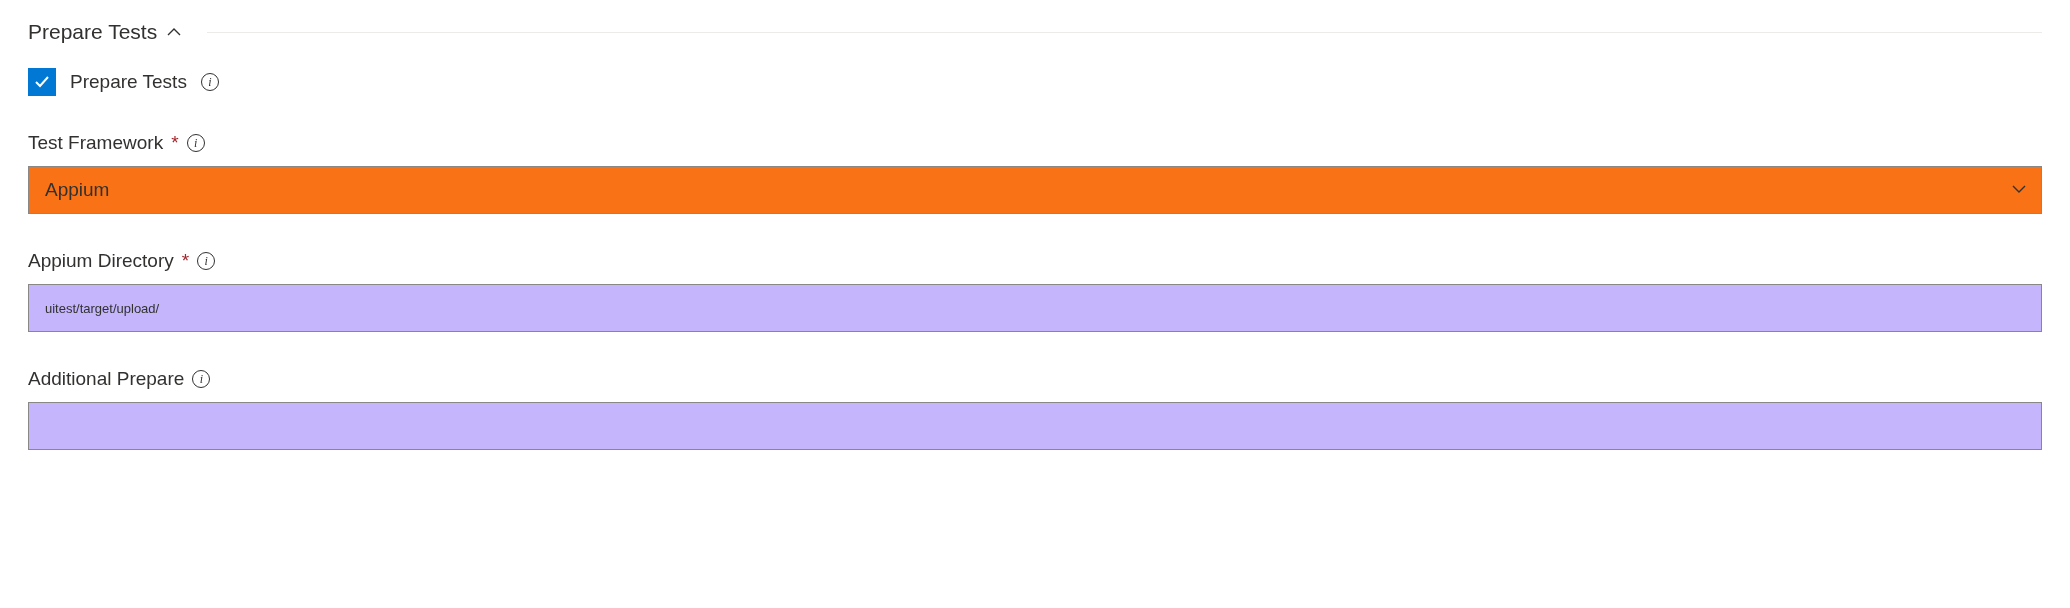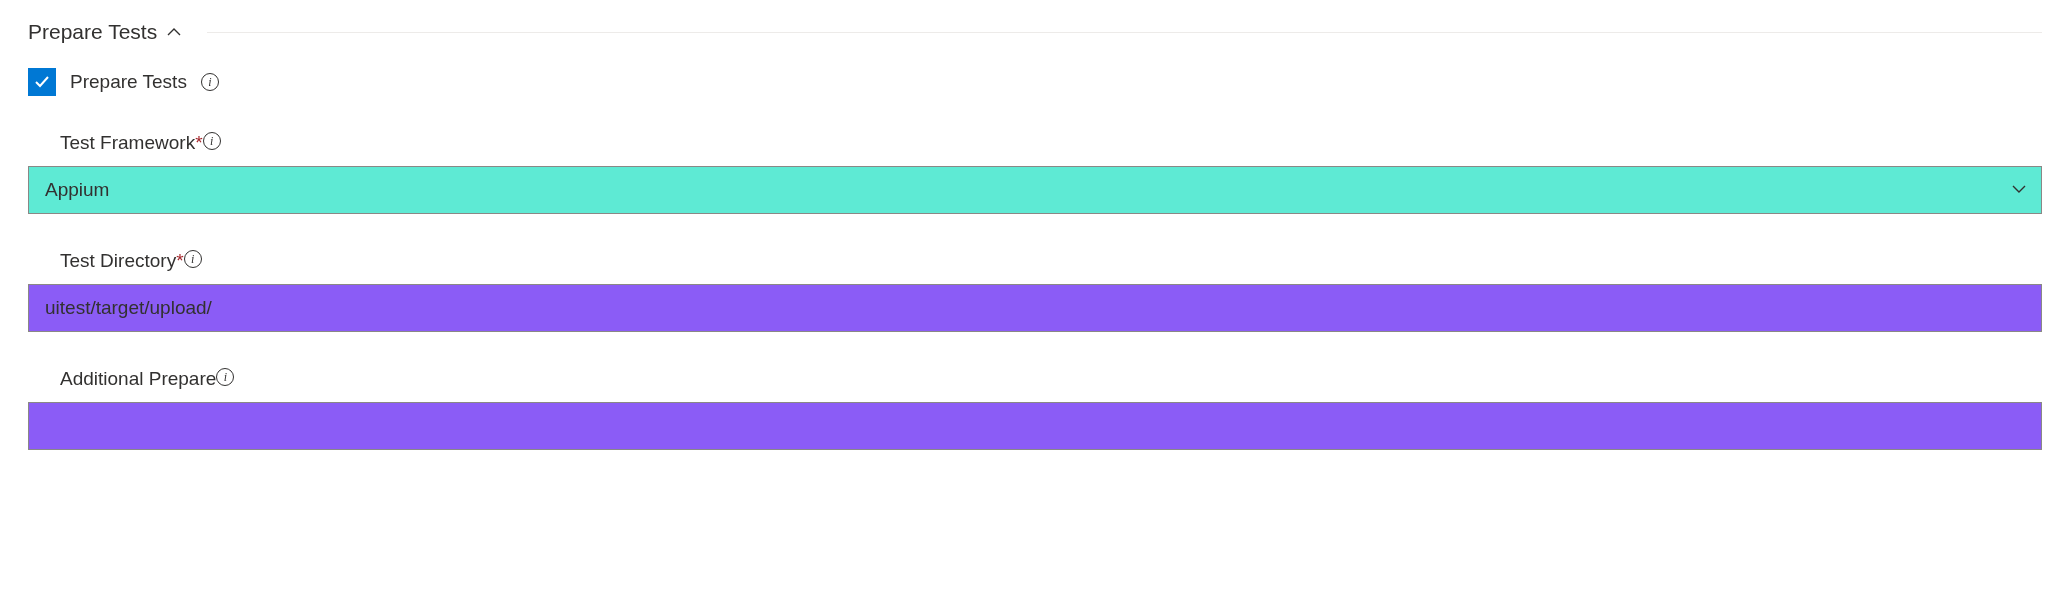--- a/index.html
+++ b/index.html
@@ -69,62 +69,62 @@
       font-style: italic;
       font-family: Georgia, serif;
       cursor: pointer;
       user-select: none;
     }
     .field-group {
       margin-bottom: 36px;
     }
     .field-label-row {
       display: flex;
-      align-items: flex-start;
+      align-items: center;
+      gap: 8px;
       margin-bottom: 12px;
-      margin-left: 32px;
     }
     .field-label {
       font-size: 19px;
       color: #323130;
     }
     .required {
       color: #a4262c;
     }
     .select-wrapper {
       position: relative;
       width: 100%;
     }
     .select-box {
       width: 100%;
       height: 48px;
       border: 1px solid #8a8886;
-      background: #5eead4;
+      background: #f97316;
       padding: 0 44px 0 16px;
       font-size: 19px;
       font-family: inherit;
       color: #323130;
       display: flex;
       align-items: center;
       cursor: pointer;
     }
     .select-chevron {
       position: absolute;
       right: 16px;
       top: 50%;
       transform: translateY(-50%);
       pointer-events: none;
     }
     .text-input {
       width: 100%;
       height: 48px;
       border: 1px solid #8a8886;
-      background: #8b5cf6;
+      background: #c4b5fd;
       padding: 0 16px;
-      font-size: 19px;
+      font-size: 13px;
       font-family: inherit;
       color: #323130;
       outline: none;
     }
   </style>
 </head>
 <body>
 
 <div class="section-header">
   <span class="section-title">Prepare Tests</span>
@@ -159,21 +159,21 @@
     <span class="select-chevron">
       <svg width="14" height="14" viewBox="0 0 14 14">
           <path d="M1 4 L7 10 L13 4" fill="none" stroke="#323130" stroke-width="1.4"></path>
         </svg>
     </span>
   </div>
 </div>
 
 <div class="field-group">
   <div class="field-label-row">
-    <span class="field-label">Test Directory</span>
+    <span class="field-label">Appium Directory</span>
     <span class="required">*</span>
     <span class="info-icon">i</span>
   </div>
   <input type="text" class="text-input" value="uitest/target/upload/" style="">
 </div>
 
 <div class="field-group">
   <div class="field-label-row">
     <span class="field-label">Additional Prepare</span>
     <span class="info-icon">i</span>

